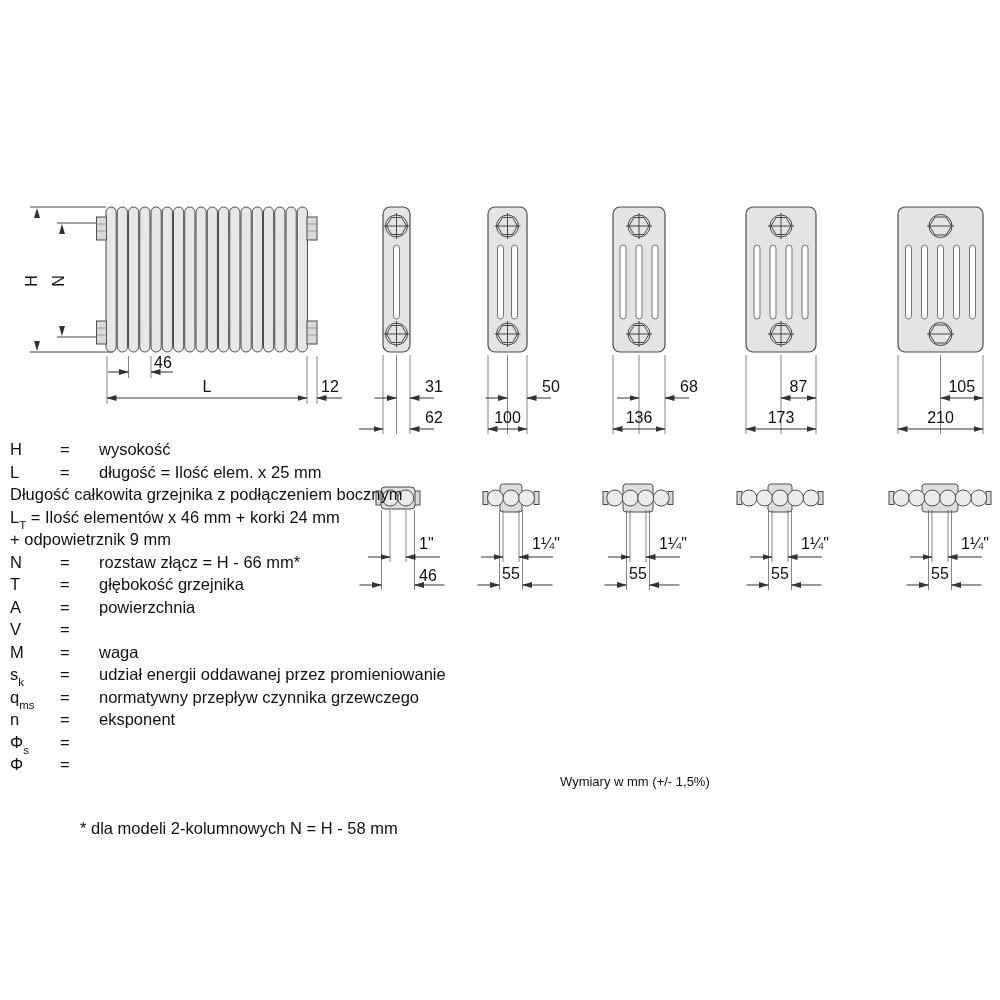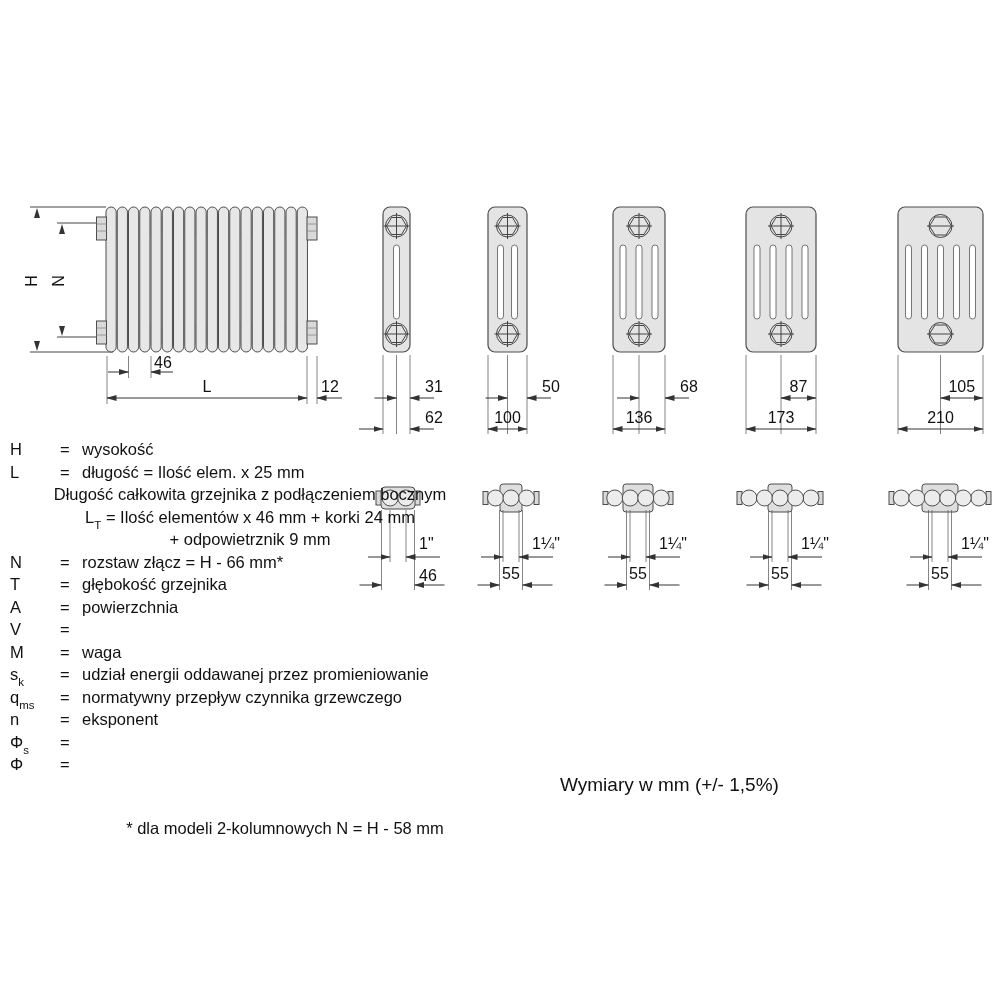--- a/index.html
+++ b/index.html
@@ -2,27 +2,27 @@
 <html><head>
 <meta charset="utf-8">
 <style>
   html,body{margin:0;padding:0;background:#fff;}
   body{width:1000px;height:1000px;font-family:"Liberation Sans",sans-serif;color:#111;}
   .canvas{position:relative;width:1000px;height:1000px;overflow:hidden;}
   svg{position:absolute;overflow:visible;}
   svg text{font-family:"Liberation Sans",sans-serif;fill:#111;font-size:16px;}
   .legend{position:absolute;left:10px;top:438px;width:480px;font-size:16.5px;line-height:22.5px;}
   .lrow{display:flex;height:22.5px;white-space:nowrap;}
-  .lrow.flow{display:block;text-align:center;}
+  .lrow.flow{display:block;}
   .lsym{width:50px;flex:0 0 50px;}
   .leq{width:22px;flex:0 0 22px;}
-  .ldesc{flex:1;}
+  .ldesc{flex:1;margin-left:17px;}
   .note{padding-left:70px;margin-top:41px;}
   sub{font-size:11.5px;position:relative;bottom:-2px;}
-  .footnote{position:absolute;left:560px;top:774px;font-size:19px;white-space:nowrap;}
+  .footnote{position:absolute;left:560px;top:774px;font-size:13px;white-space:nowrap;}
 </style>
 </head>
 <body>
 
 <div class="canvas">
 
   <svg style="left:20px;top:190px" width="330" height="255" viewBox="20 190 330 255">
     <defs>
       <marker id="arr" viewBox="0 0 10 6" refX="9.5" refY="3" markerWidth="10" markerHeight="6" orient="auto-start-reverse" markerUnits="userSpaceOnUse">
         <path d="M0,0 L10,3 L0,6 Z" fill="#333"></path>

